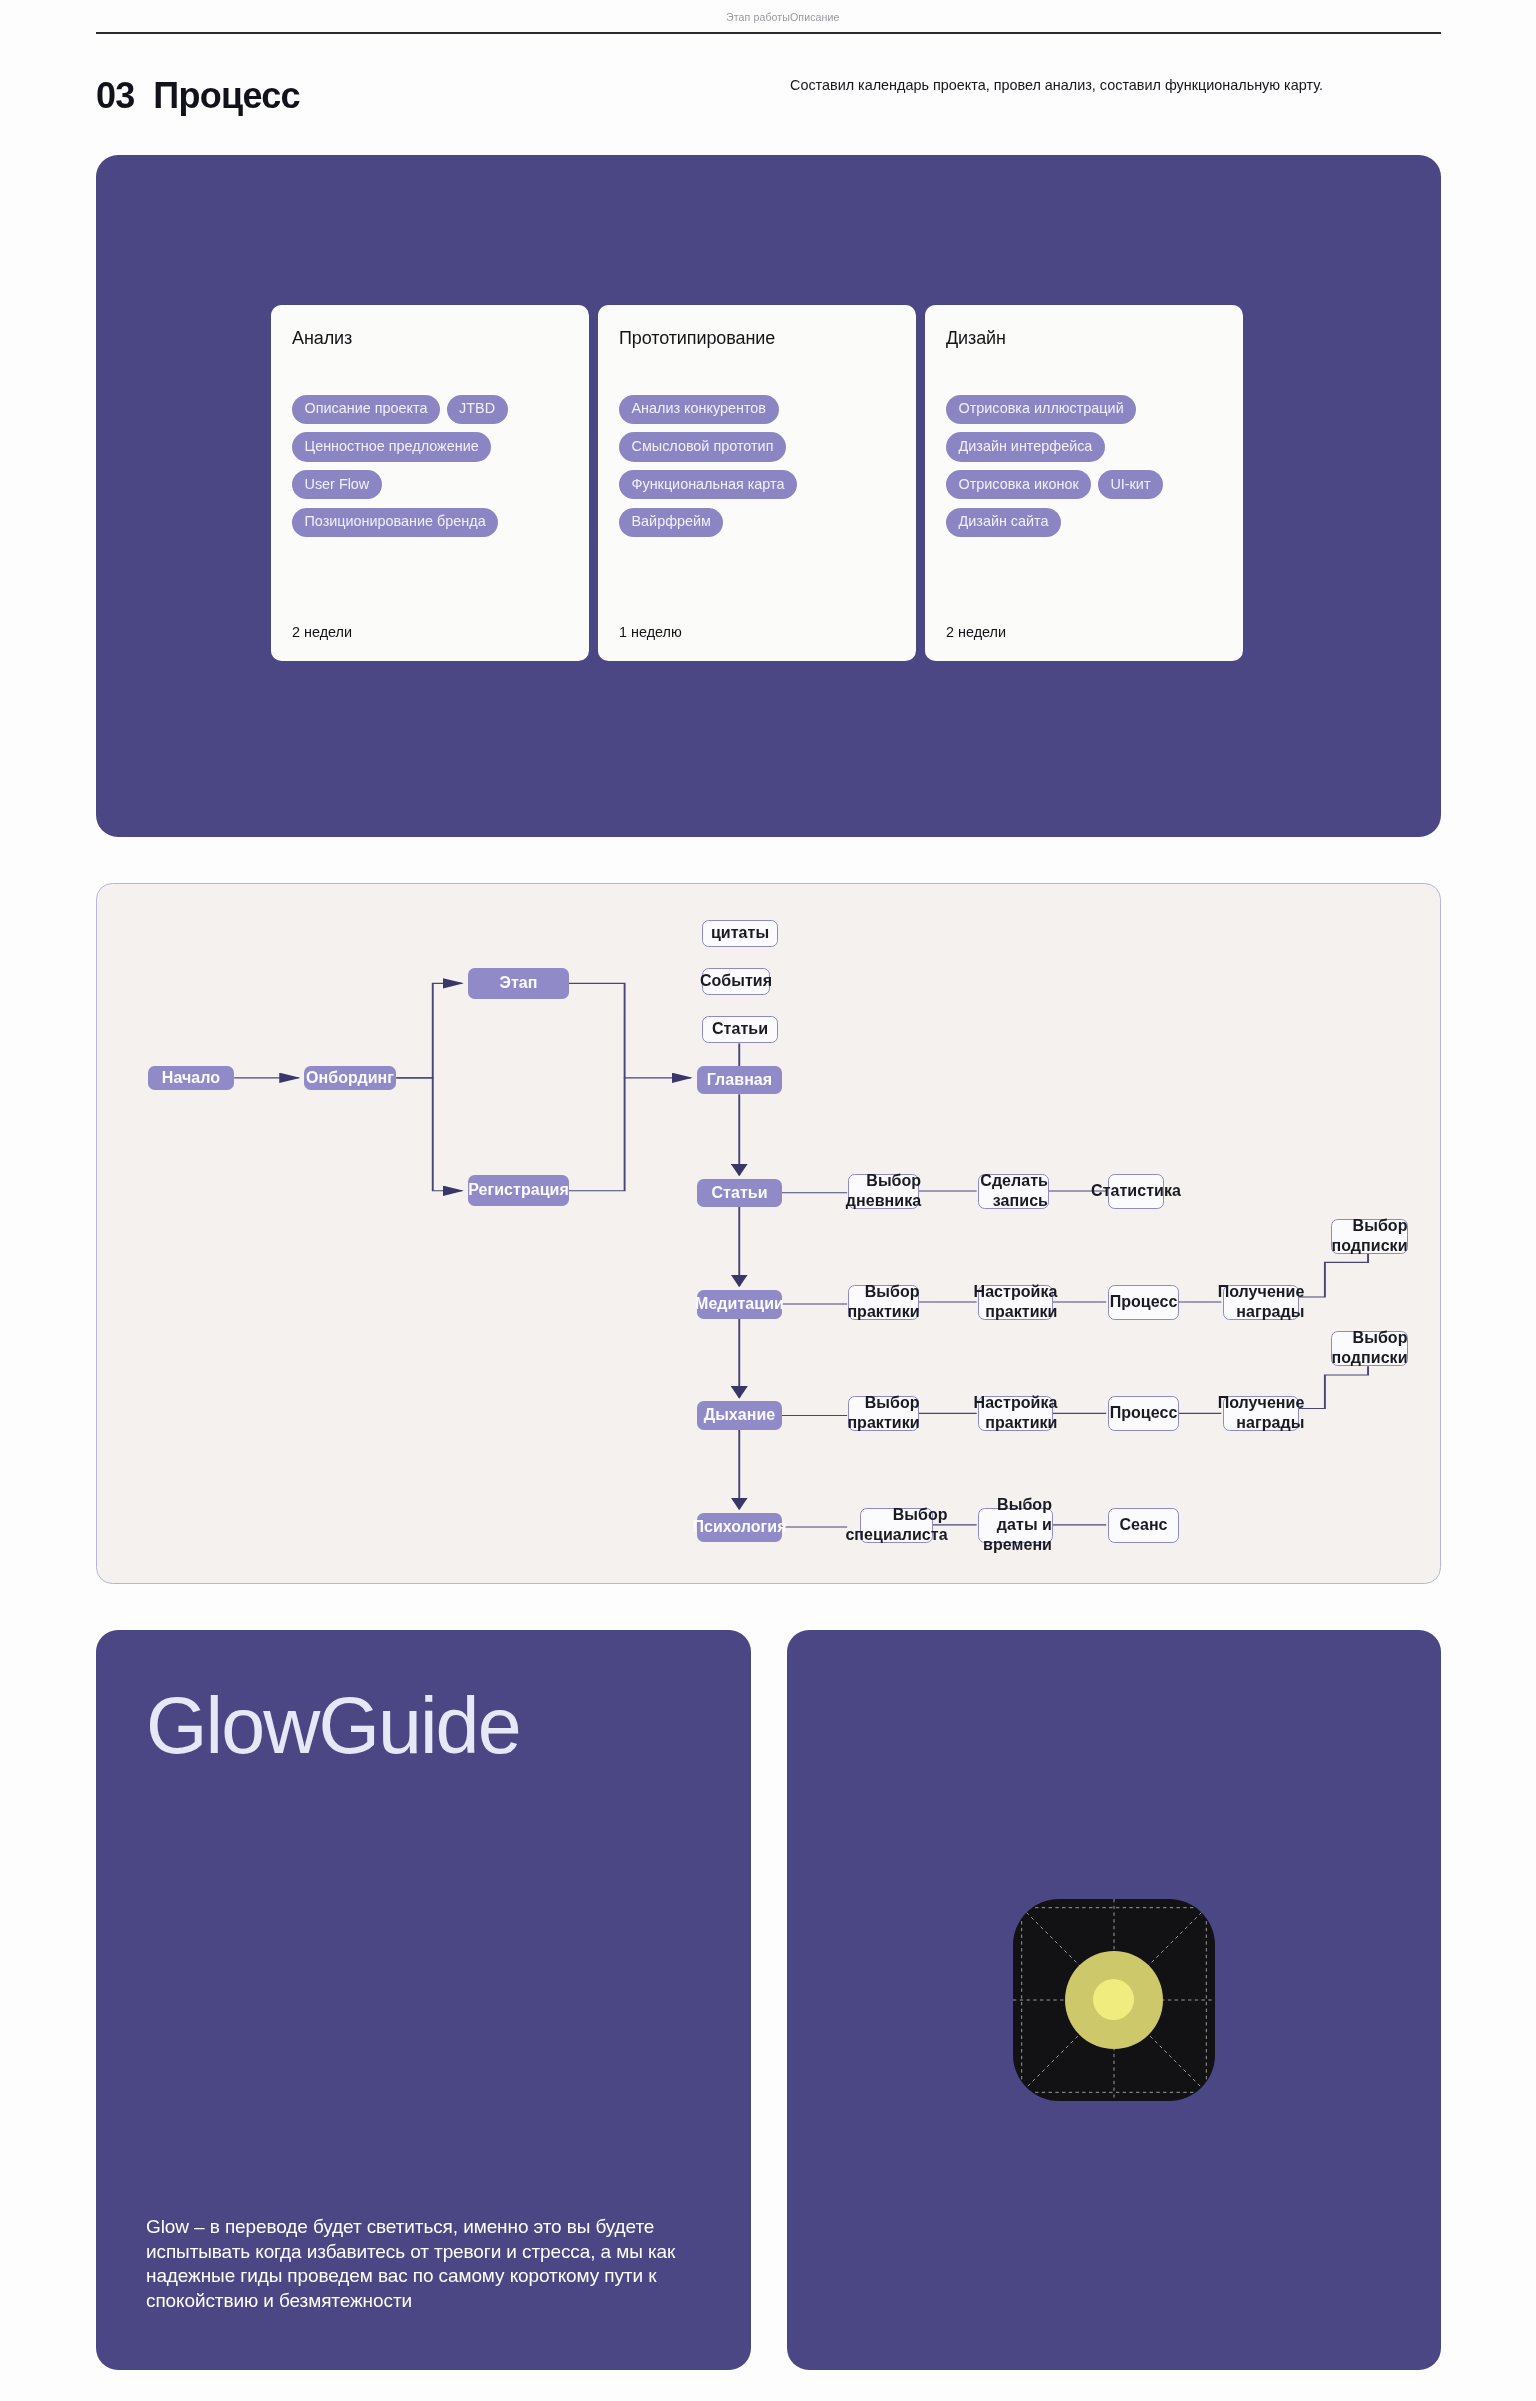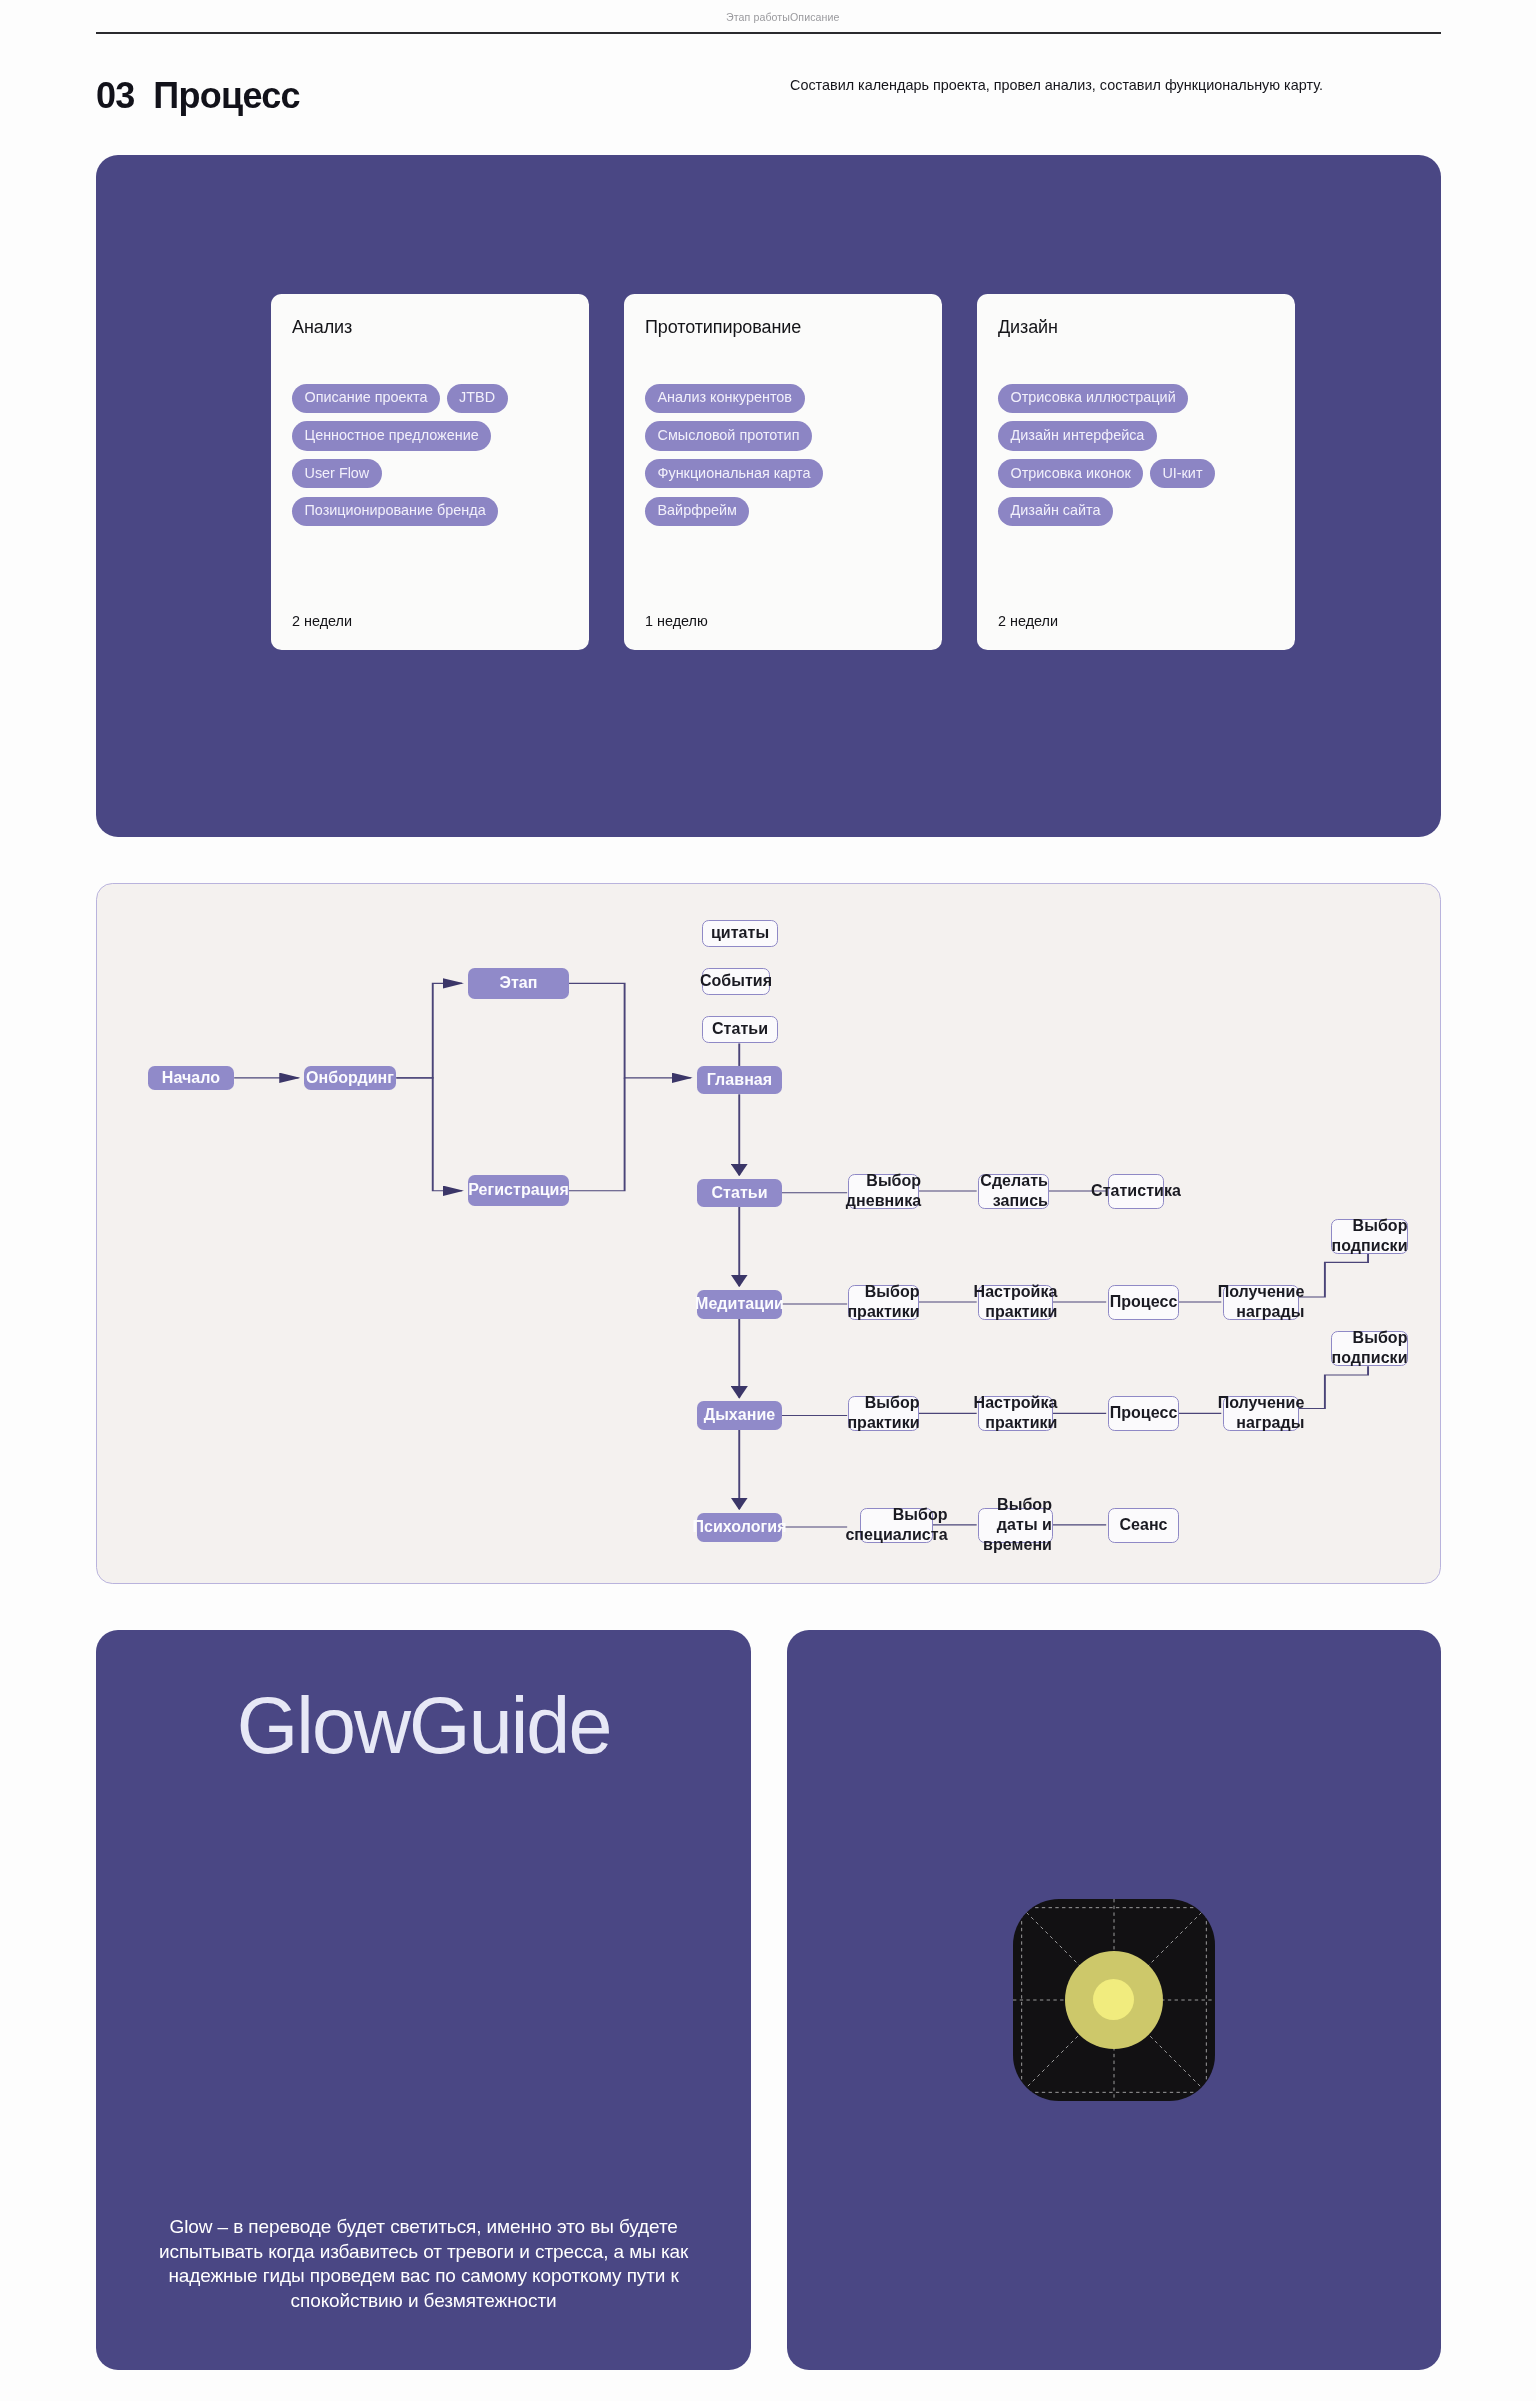--- a/index.html
+++ b/index.html
@@ -52,23 +52,23 @@
     margin: 0 96px;
     width: 1345px;
     background: #4a4784;
     border-radius: 22px;
     height: 682px;
     position: relative;
   }
   .stage-cards {
     position: absolute;
     left: 175px;
-    top: 139px;
-    display: flex;
-    gap: 35px;
+    top: 150px;
+    display: flex;
+    gap: 9px;
   }
   .stage-card {
     width: 318px;
     min-height: 356px;
     background: #fbfbfa;
     border-radius: 10.6px;
     padding: 23px 21px 21px 21px;
     display: flex;
     flex-direction: column;
   }
@@ -127,21 +127,20 @@
   }
   .fnode.solid { background: #908ac9; color: #fbfbfe; }
   .fnode.hollow { background: #fbfafc; border: 1px solid #8f89c6; color: #1a1a22; }
 
   
   .brand-row {
     display: flex;
     gap: 36px;
     margin: 46px 96px 0 96px;
     width: 1345px;
-    text-align: center;
   }
   .brand-card {
     background: #4a4784;
     border-radius: 22px;
     position: relative;
   }
   .brand-left { width: 663px; height: 740px; padding: 56px 50px; display:flex; flex-direction:column; }
   .brand-name {
     font-size: 79px;
     font-weight: 400;

